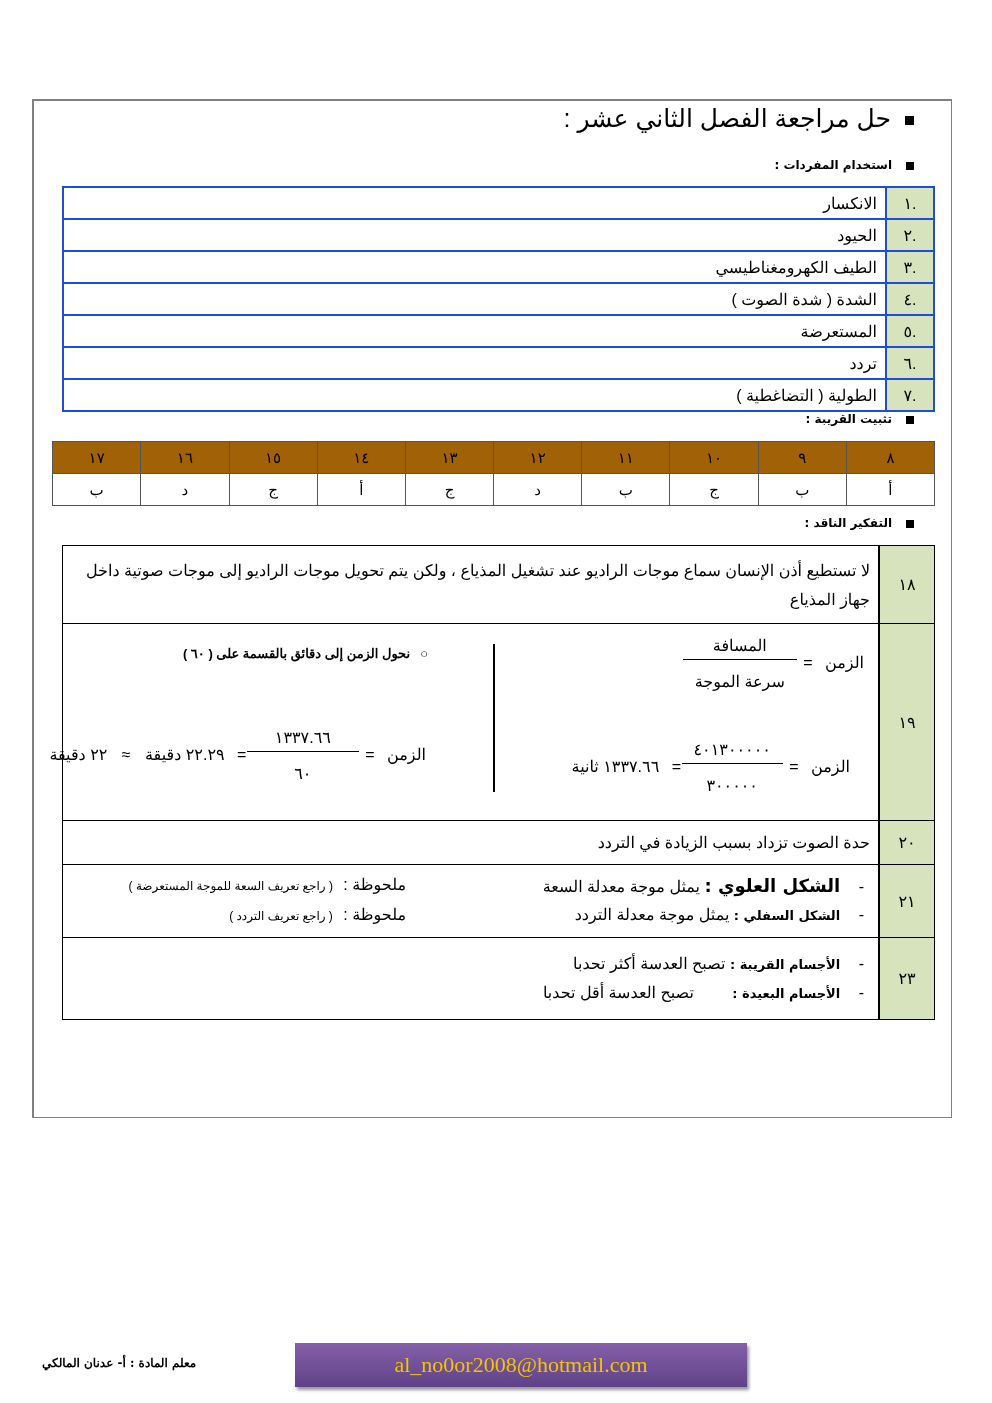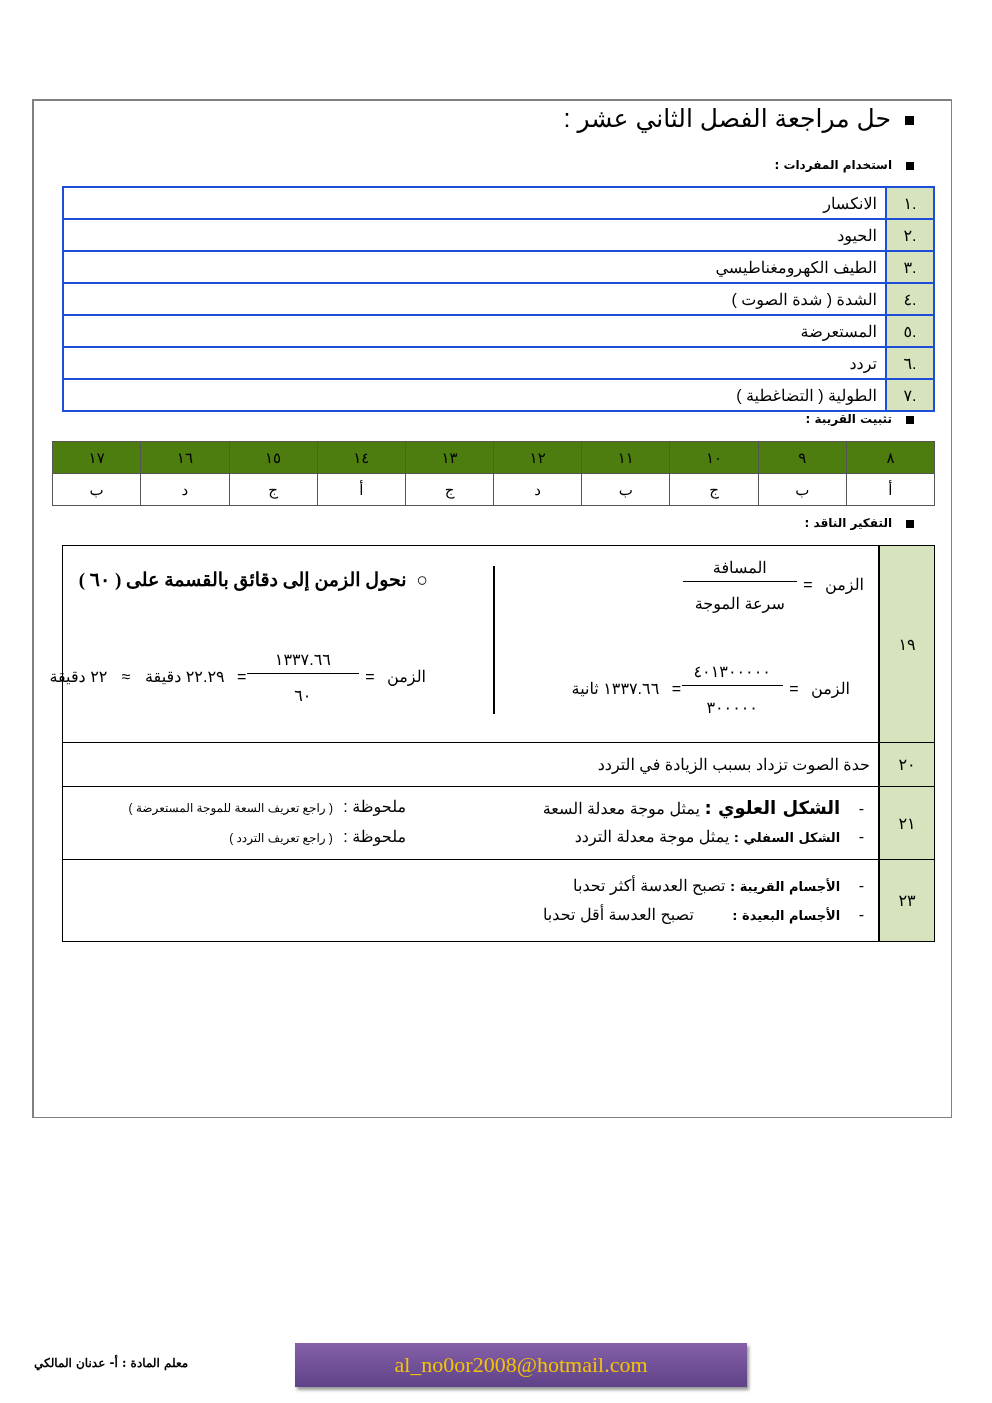--- a/index.html
+++ b/index.html
@@ -8,35 +8,35 @@
   .title { position:absolute; right:78px; top:104px; direction:rtl; font-family:"Liberation Sans",sans-serif; font-size:25px; letter-spacing:6px; white-space:nowrap; }
   .bullet { display:inline-block; width:8px; height:8px; background:#000; vertical-align:middle; margin-left:14px; }
   .title .bullet { width:9px; height:9px; }
   .section-head { position:absolute; right:78px; direction:rtl; font-family:"DejaVu Sans",sans-serif; font-weight:bold; font-size:12px; white-space:nowrap; }
   table { border-collapse:collapse; direction:rtl; position:absolute; }
   .vocab { left:62px; top:186px; width:873px; }
   .vocab td { border:2px solid #1d4ed8; height:30px; font-family:"Liberation Sans",sans-serif; font-size:16px; padding:0 8px; }
   .num { background:#d6e3bc; text-align:center; width:30px; }
   .concepts { left:52px; top:441px; width:883px; }
   .concepts td { border:1px solid #555; height:29px; text-align:center; font-family:"Liberation Sans",sans-serif; font-size:15px; width:10%; }
-  .concepts tr.hdr td { background:#4d7c0f; }
+  .concepts tr.hdr td { background:#a16207; }
   .critical { left:62px; top:545px; width:873px; }
   .critical td { border:1px solid #000; font-family:"Liberation Sans",sans-serif; font-size:16px; vertical-align:middle; }
   .critical td.num { width:52px; border-left:2px solid #000; }
   .critical td.content { padding:6px 8px; line-height:29px; }
   .q19 { position:relative; height:196px; }
   .fraction { display:inline-flex; flex-direction:column; align-items:center; vertical-align:middle; }
   .fraction .bar { border-top:1px solid #000; width:100%; }
   .fraction span { padding:4px 6px; }
   .eq { position:absolute; direction:rtl; white-space:nowrap; font-size:16px; font-family:"Liberation Sans",sans-serif; }
   .vline { position:absolute; left:430px; top:20px; height:148px; border-left:2px solid #000; }
   .dash-line { direction:rtl; white-space:nowrap; }
   .dash-line b { font-family:"DejaVu Sans",sans-serif; font-size:13px; }
   .row21 { position:relative; height:72px; }
-  .footer-name { position:absolute; left:34px; top:1356px; font-family:"DejaVu Serif",serif; font-weight:bold; font-size:12px; direction:rtl; white-space:nowrap; }
+  .footer-name { position:absolute; left:42px; top:1356px; font-family:"DejaVu Serif",serif; font-weight:bold; font-size:12px; direction:rtl; white-space:nowrap; }
   .email-box { position:absolute; left:295px; top:1343px; width:452px; height:44px; background:linear-gradient(#8560a8,#5f4288); box-shadow:2px 3px 3px #999; display:flex; align-items:center; justify-content:center; }
   .email-box span { color:#f5c400; font-family:"Liberation Serif",serif; font-size:22px; }
 </style>
 </head>
 <body>
 
 <div class="frame"></div>
 
 <div class="title"><span class="bullet"></span><span>حل مراجعة الفصل الثاني عشر :</span></div>
 
@@ -104,20 +104,24 @@
     <td>ب</td>
   </tr>
 </tbody>
   </table>
 
 <div class="section-head" style="top:516px;"><span class="bullet"></span><span>التفكير الناقد :</span></div>
 
 <table class="critical">
 
   <tbody>
+      <tr style="height:78px;">
+    <td class="num">١٨</td>
+    <td class="content">لا تستطيع أذن الإنسان سماع موجات الراديو عند تشغيل المذياع ، ولكن يتم تحويل موجات الراديو إلى موجات صوتية داخل جهاز المذياع</td>
+  </tr>
 
   <tr>
     <td class="num">١٩</td>
     <td style="padding:0;">
       <div class="q19">
         <div class="vline"></div>
 
         <div class="eq" style="right:14px; top:8px;">
           <span>الزمن</span>
           <span style="margin:0 8px;">=</span>
@@ -132,21 +136,21 @@
           <span style="margin:0 8px;">=</span>
           <span class="fraction">
                 <span>٤٠١٣٠٠٠٠٠</span>
                 <span class="bar"></span>
                 <span>٣٠٠٠٠٠</span>
               </span>
           <span style="margin:0 2px 0 8px;">=</span>
           <span>١٣٣٧.٦٦ ثانية</span>
         </div>
 
-        <div class="eq" style="right:450px; top:22px; font-weight:bold; font-size:19px; font-family:Liberation Serif, serif;">
+        <div class="eq" style="right:450px; top:22px; font-weight:bold; font-size:13px; font-family:Liberation Sans, sans-serif;">
           <span style="margin-left:10px; font-weight:normal;">○</span><span>نحول الزمن إلى دقائق بالقسمة على ( ٦٠ )</span>
         </div>
         <div class="eq" style="right:452px; top:100px;">
           <span>الزمن</span>
           <span style="margin:0 8px;">=</span>
           <span class="fraction">
                 <span style="padding:4px 22px;">١٣٣٧.٦٦</span>
                 <span class="bar"></span>
                 <span>٦٠</span>
               </span>

